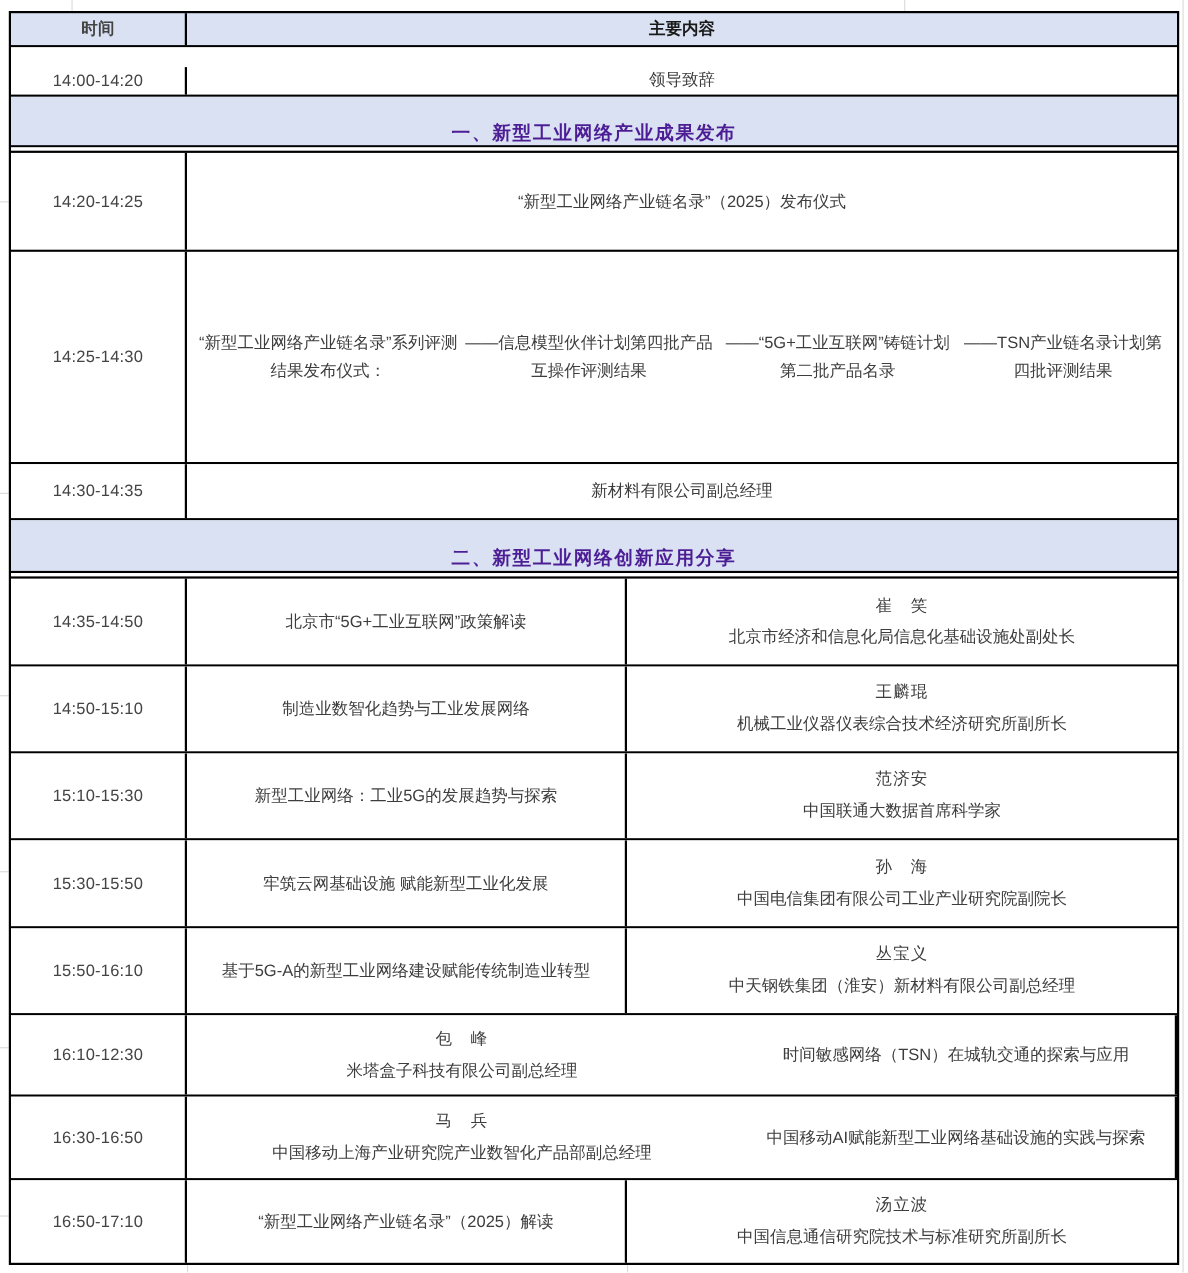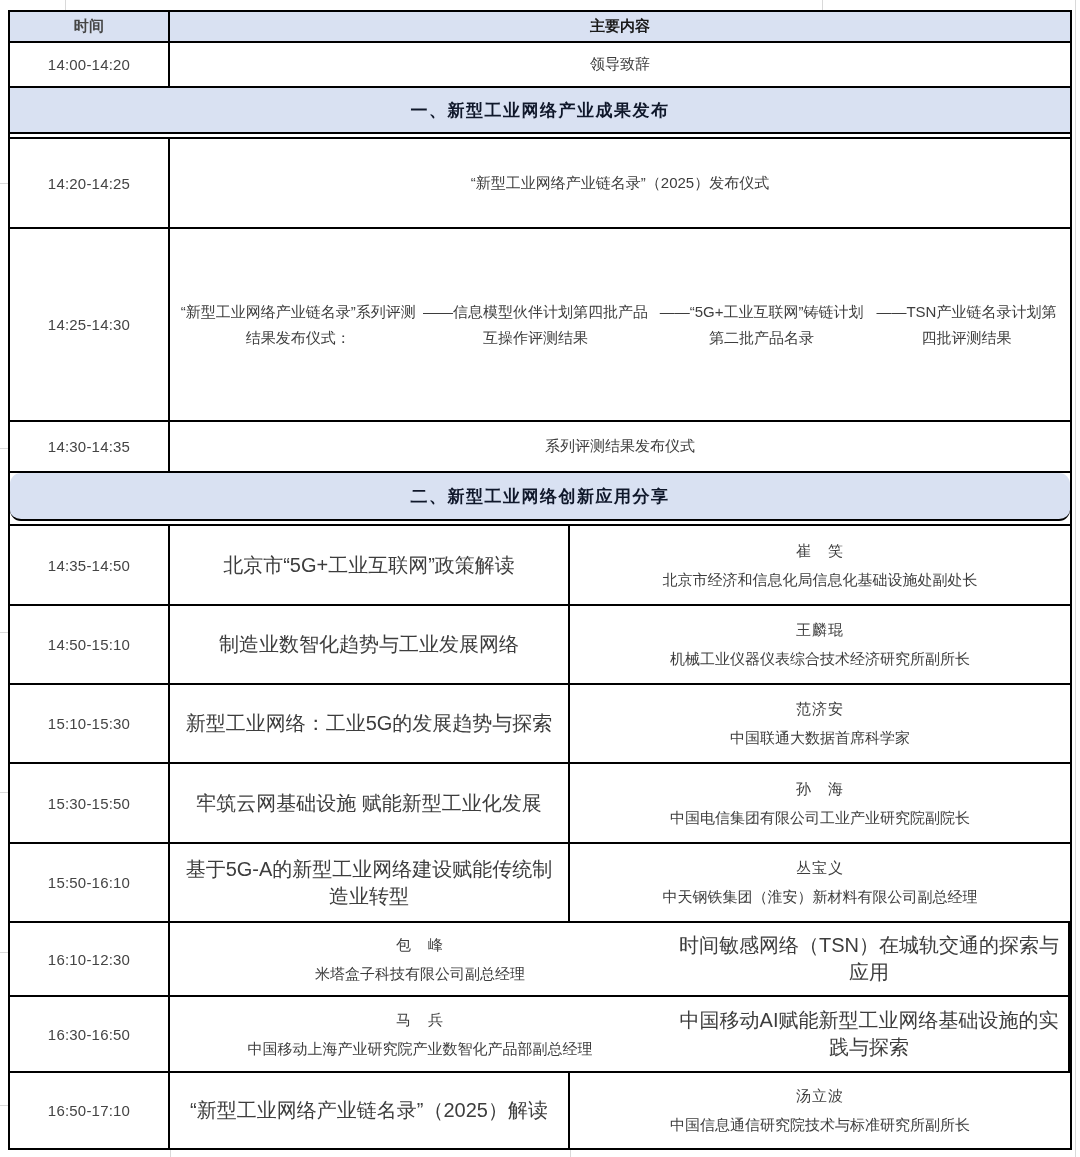--- a/index.html
+++ b/index.html
@@ -35,27 +35,27 @@
     align-items: stretch;
     border-bottom: 2px solid #000;
     background: #fff;
   }
   .t-row.bt { border-top: 2px solid #000; }
 
   .gap-row { height: 3px; background: #fff; }
 
   .banner-row {
     display: flex;
-    align-items: center;
+    align-items: flex-end;
     justify-content: center;
     background: #d9e1f2;
     border-bottom: 2px solid #000;
     font-weight: bold;
     font-size: 17px;
-    color: #0f172a;
+    color: #4c1d95;
     letter-spacing: 1.5px;
   }
 
   .header-row {
     background: #d9e1f2;
     font-weight: bold;
     font-size: 16px;
     color: #1a1a1a;
   }
 
@@ -72,21 +72,21 @@
     border-right: 2px solid #000;
     font-size: 15px;
     color: #444;
     letter-spacing: 0.2px;
   }
   .cell-content { flex: 1 1 auto; font-size: 15px; }
   .cell-topic {
     width: 400px;
     flex: 0 0 400px;
     border-right: 2px solid #000;
-    font-size: 20px;
+    font-size: 15px;
   }
   .cell-speaker {
     flex: 1 1 auto;
     flex-direction: column;
     justify-content: center;
     font-size: 15px;
     line-height: 22px;
     gap: 7px;
   }
   .speaker-name { letter-spacing: 1px; }
@@ -94,26 +94,26 @@
   .multi-line {
     display: flex;
     flex-direction: row;
     justify-content: center;
     line-height: 25.5px;
     font-size: 15px;
   }
 
   
   .h-header  { height: 33px; }
-  .h-open    { height: 45px; }
+  .h-open    { height: 45px; align-items: flex-end; }
   .h-ban1    { height: 46px; }
   .h-r20     { height: 92px; }
   .h-r25     { height: 193px; }
   .h-r30     { height: 51px; }
-  .h-ban2    { height: 48px; border-radius: 11px; }
+  .h-ban2    { height: 48px; }
   .h-r35     { height: 82px; }
   .h-r50     { height: 79px; }
   .h-r1510   { height: 79px; }
   .h-r1530   { height: 80px; }
   .h-r1550   { height: 79px; }
   .h-r1610   { height: 74px; }
   .h-r1630   { height: 76px; }
   .h-r1650   { height: 77px; }
 </style>
 </head>
@@ -162,21 +162,21 @@
           <div>“新型工业网络产业链名录”系列评测结果发布仪式：</div>
           <div>——信息模型伙伴计划第四批产品互操作评测结果</div>
           <div>——“5G+工业互联网”铸链计划第二批产品名录</div>
           <div>——TSN产业链名录计划第四批评测结果</div>
         </div>
       </div>
     </div>
 
     <div class="t-row h-r30">
       <div class="cell cell-time">14:30-14:35</div>
-      <div class="cell cell-content">系列评测结果发布仪式</div>
+      <div class="cell cell-content">新材料有限公司副总经理</div>
     </div>
 
     <div class="banner-row h-ban2">
       <span>二、新型工业网络创新应用分享</span>
     </div>
     <div class="gap-row"></div>
 
     <div class="t-row h-r35 bt">
       <div class="cell cell-time">14:35-14:50</div>
       <div class="cell cell-topic">北京市“5G+工业互联网”政策解读</div>

